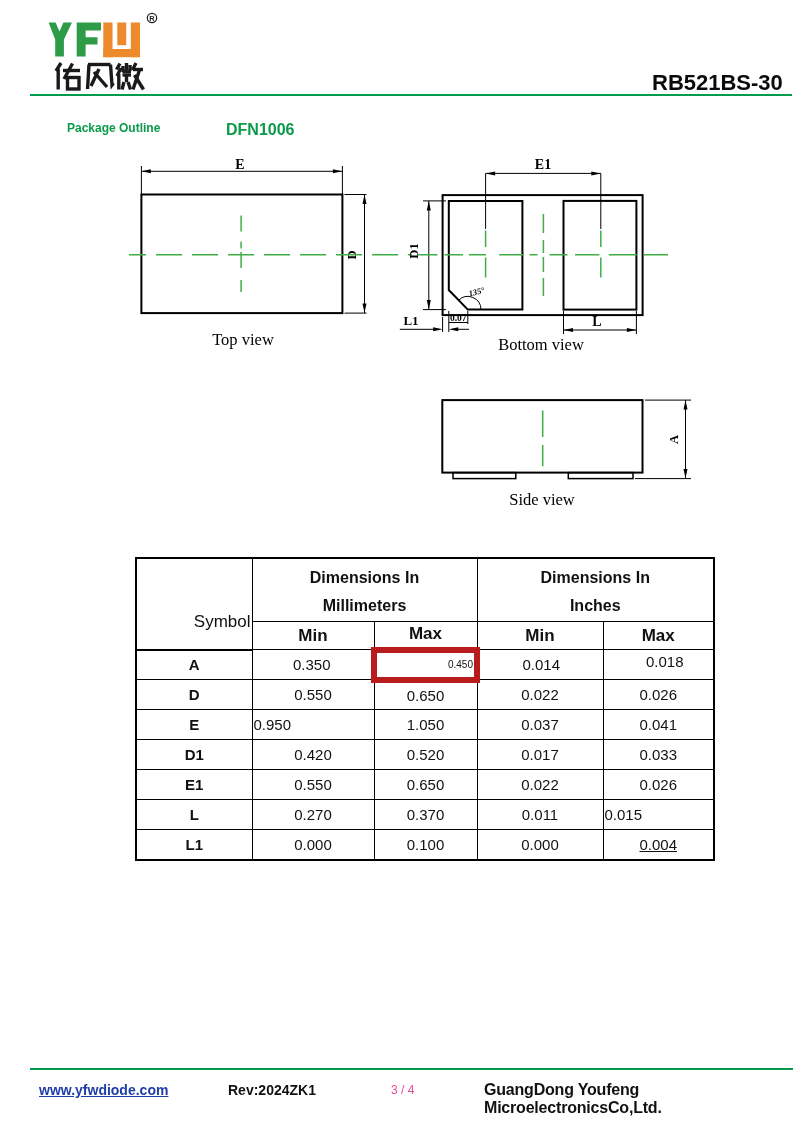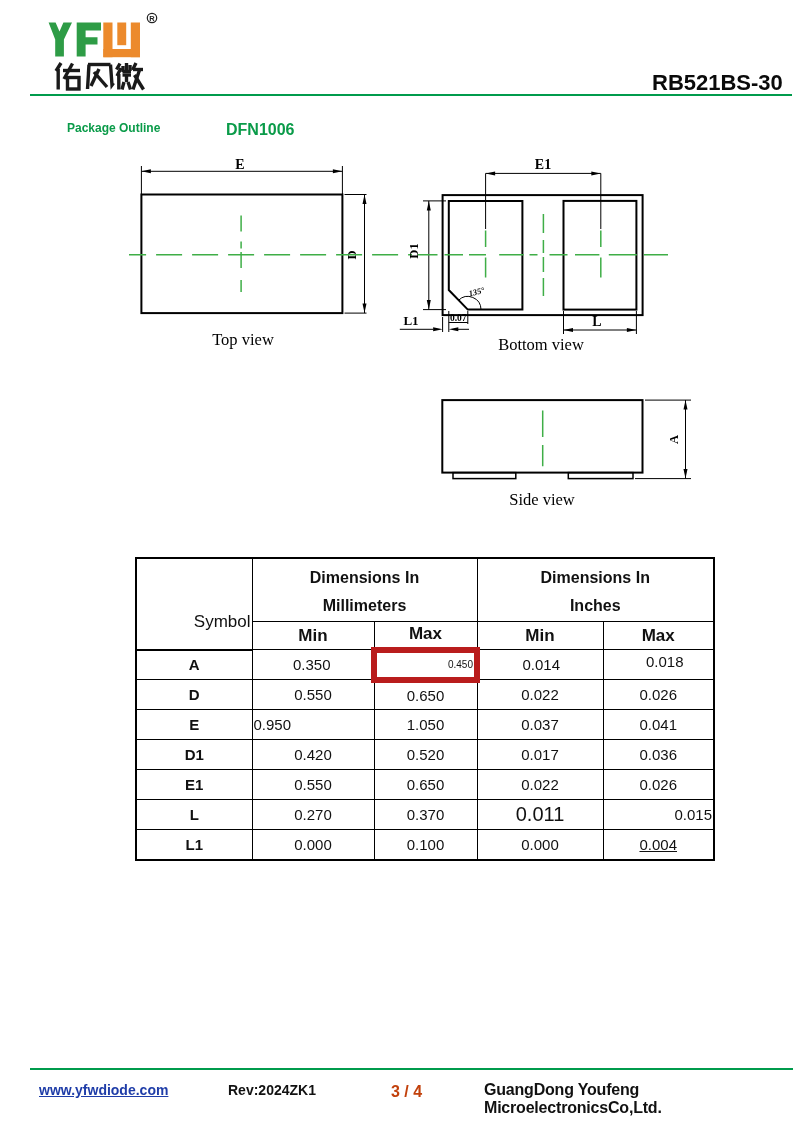--- a/index.html
+++ b/index.html
@@ -231,50 +231,50 @@
     <td style="border:1px solid #000;text-align:center;font-size:15px;">1.050</td>
     <td style="border:1px solid #000;text-align:center;font-size:15px;">0.037</td>
     <td style="border:1px solid #000;border-right:2px solid #000;text-align:center;font-size:15px;">0.041</td>
   </tr>
 
   <tr style="height:30px;">
     <td style="border:1px solid #000;border-left:2px solid #000;text-align:center;font-weight:bold;font-size:15px;">D1</td>
     <td style="border:1px solid #000;text-align:center;font-size:15px;">0.420</td>
     <td style="border:1px solid #000;text-align:center;font-size:15px;">0.520</td>
     <td style="border:1px solid #000;text-align:center;font-size:15px;">0.017</td>
-    <td style="border:1px solid #000;border-right:2px solid #000;text-align:center;font-size:15px;">0.036</td>
+    <td style="border:1px solid #000;border-right:2px solid #000;text-align:center;font-size:15px;">0.033</td>
   </tr>
 
   <tr style="height:30px;">
     <td style="border:1px solid #000;border-left:2px solid #000;text-align:center;font-weight:bold;font-size:15px;">E1</td>
     <td style="border:1px solid #000;text-align:center;font-size:15px;">0.550</td>
     <td style="border:1px solid #000;text-align:center;font-size:15px;">0.650</td>
     <td style="border:1px solid #000;text-align:center;font-size:15px;">0.022</td>
     <td style="border:1px solid #000;border-right:2px solid #000;text-align:center;font-size:15px;">0.026</td>
   </tr>
 
   <tr style="height:30px;">
     <td style="border:1px solid #000;border-left:2px solid #000;text-align:center;font-weight:bold;font-size:15px;">L</td>
     <td style="border:1px solid #000;text-align:center;font-size:15px;">0.270</td>
     <td style="border:1px solid #000;text-align:center;font-size:15px;">0.370</td>
-    <td style="border:1px solid #000;text-align:center;font-size:20px;">0.011</td>
-    <td style="border:1px solid #000;border-right:2px solid #000;text-align:right;font-size:15px;">0.015</td>
+    <td style="border:1px solid #000;text-align:center;font-size:15px;">0.011</td>
+    <td style="border:1px solid #000;border-right:2px solid #000;text-align:left;font-size:15px;">0.015</td>
   </tr>
 
   <tr style="height:30px;">
     <td style="border:2px solid #000;border-top:1px solid #000;border-right:1px solid #000;text-align:center;font-weight:bold;font-size:15px;">L1</td>
     <td style="border:1px solid #000;border-bottom:2px solid #000;text-align:center;font-size:15px;">0.000</td>
     <td style="border:1px solid #000;border-bottom:2px solid #000;text-align:center;font-size:15px;">0.100</td>
     <td style="border:1px solid #000;border-bottom:2px solid #000;text-align:center;font-size:15px;">0.000</td>
     <td style="border:1px solid #000;border-bottom:2px solid #000;border-right:2px solid #000;text-align:center;font-size:15px;text-decoration:underline;">0.004</td>
   </tr>
   </tbody>
 </table>
 
 <div class="abs" style="left:30px;top:1068px;width:763px;height:2px;background:#009b4c;"></div>
 
 <div class="abs" style="left:39px;top:1082px;font-size:14px;font-weight:bold;color:#1f3da8;text-decoration:underline;">www.yfwdiode.com</div>
 
 <div class="abs" style="left:228px;top:1082px;font-size:14px;font-weight:bold;color:#111;">Rev:2024ZK1</div>
 
-<div class="abs" style="left:391px;top:1083px;font-size:16px;font-weight:bold;color:#c2410c;">3 / 4</div>
+<div class="abs" style="left:391px;top:1083px;font-size:12px;font-weight:normal;color:#ec4899;">3 / 4</div>
 
 <div class="abs" style="left:484px;top:1081px;font-size:16px;font-weight:bold;color:#111;letter-spacing:-0.2px;">GuangDong Youfeng MicroelectronicsCo,Ltd.</div>
 
 </body></html>

